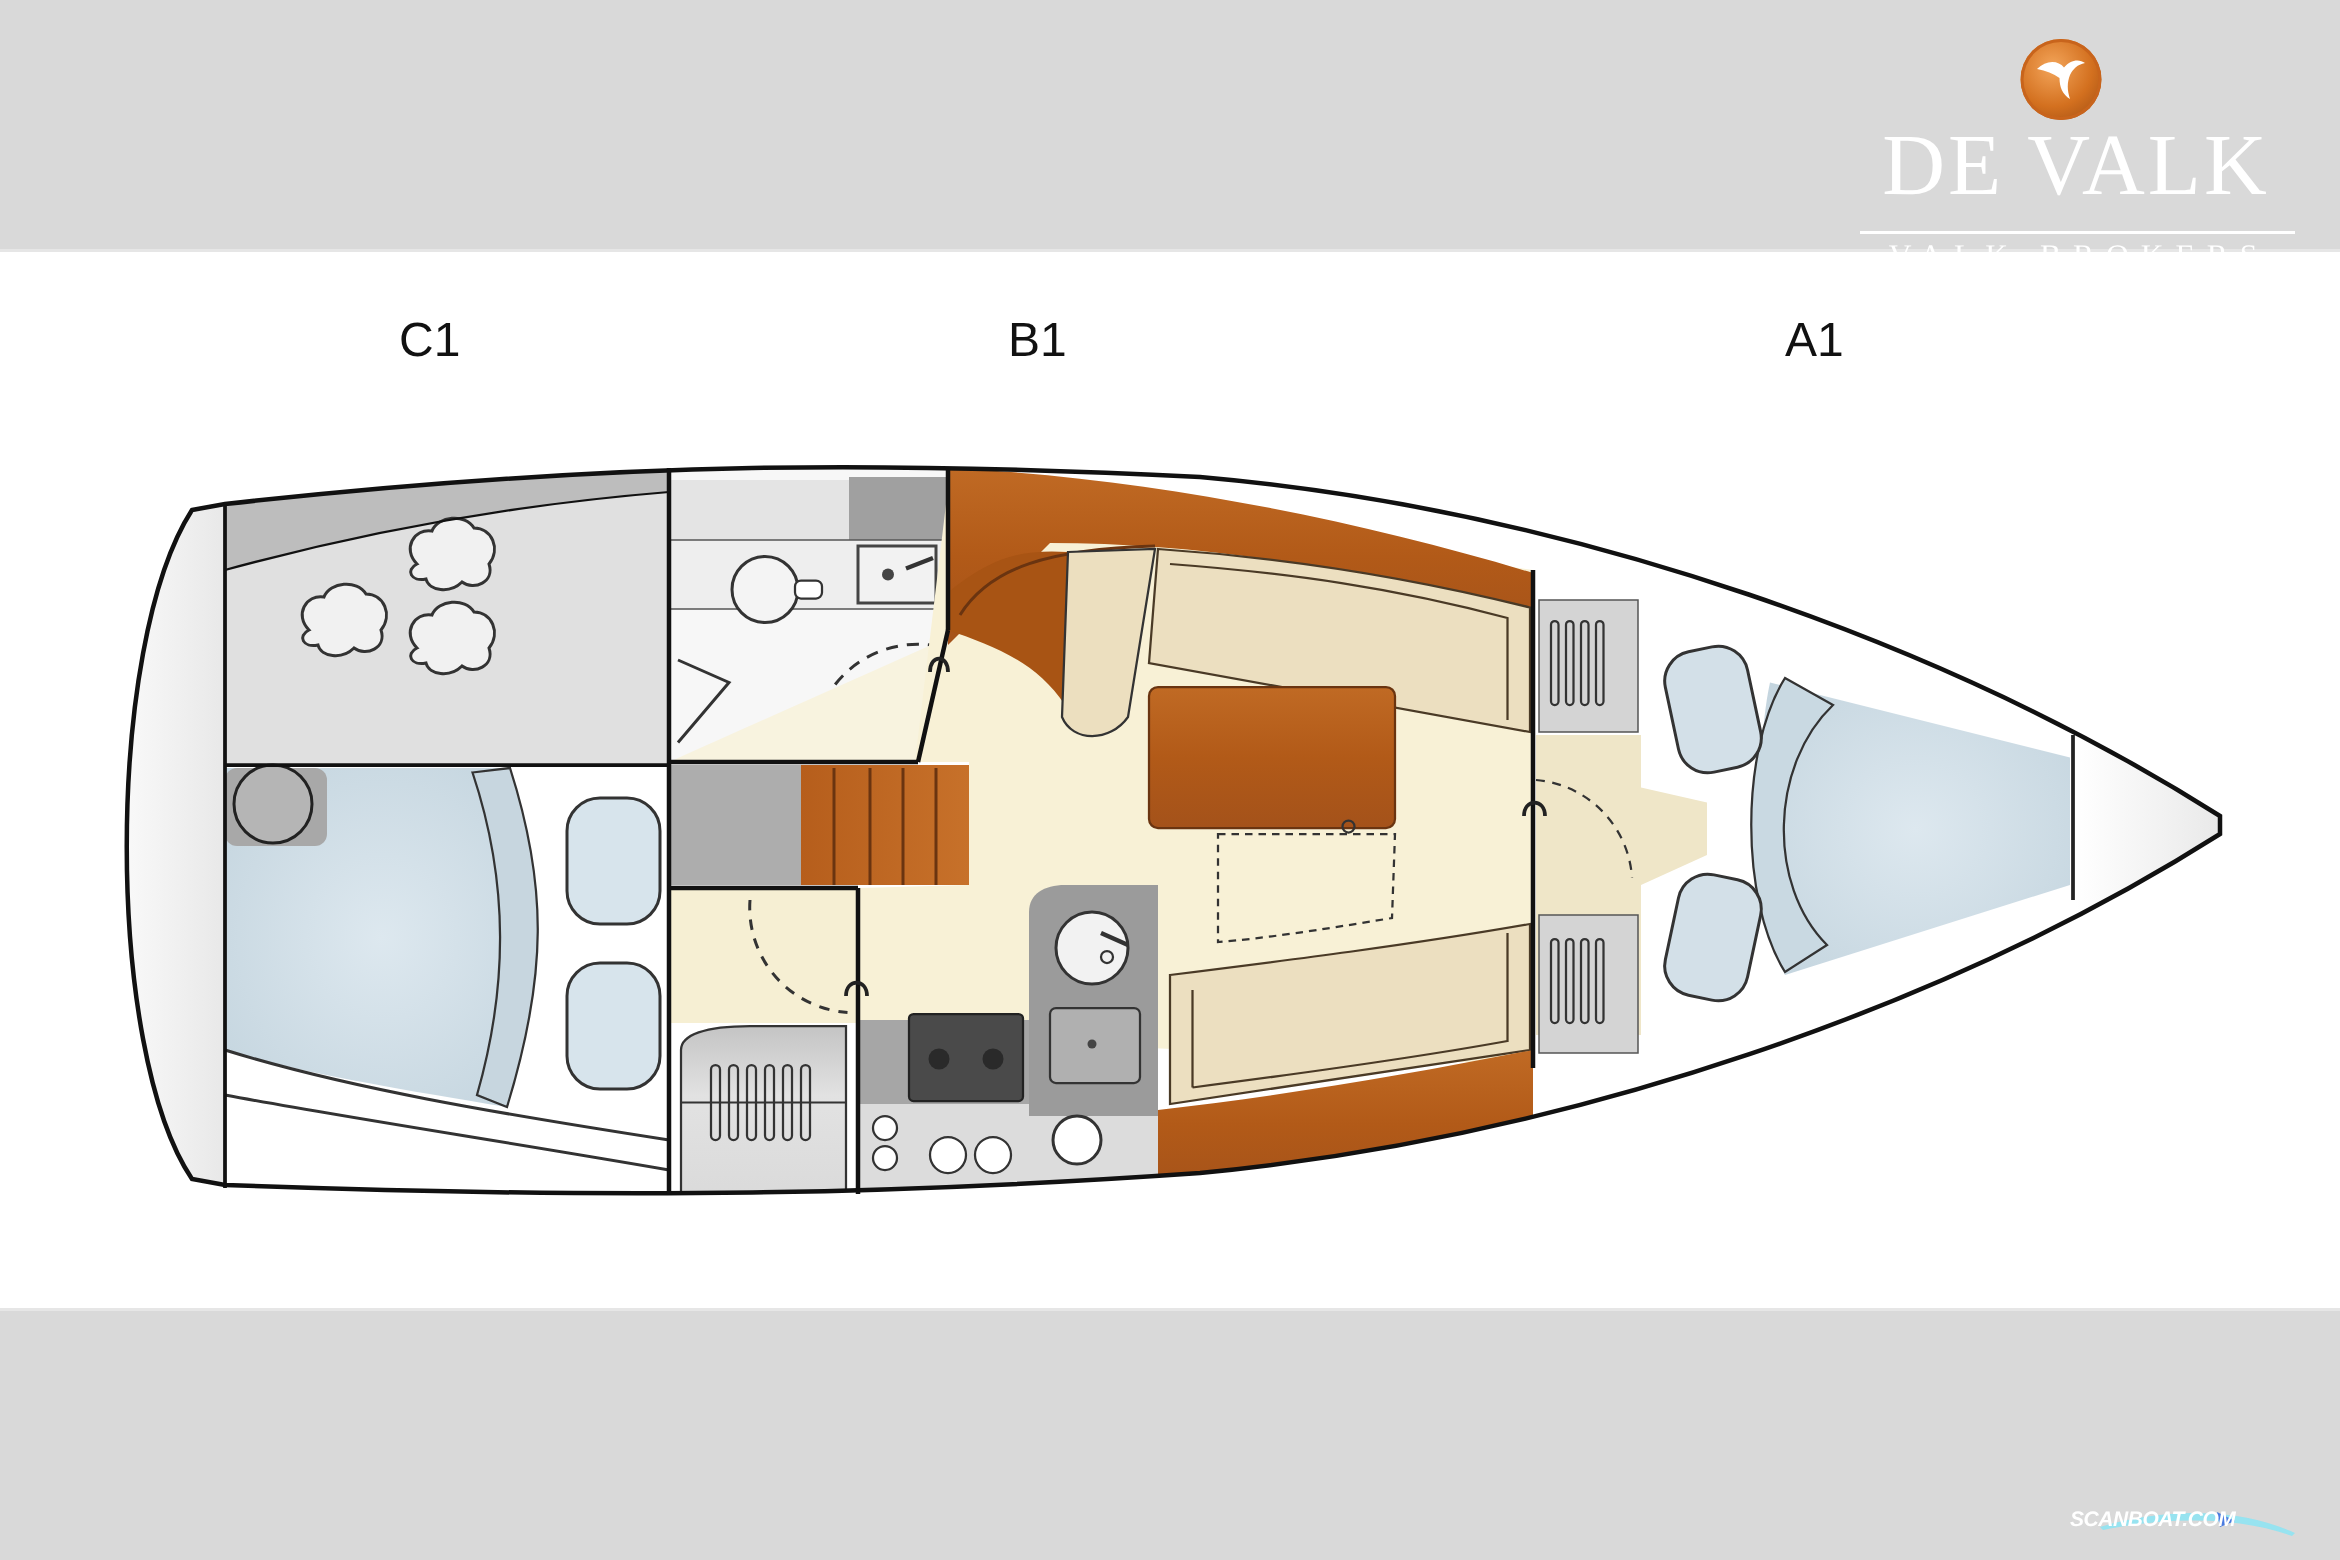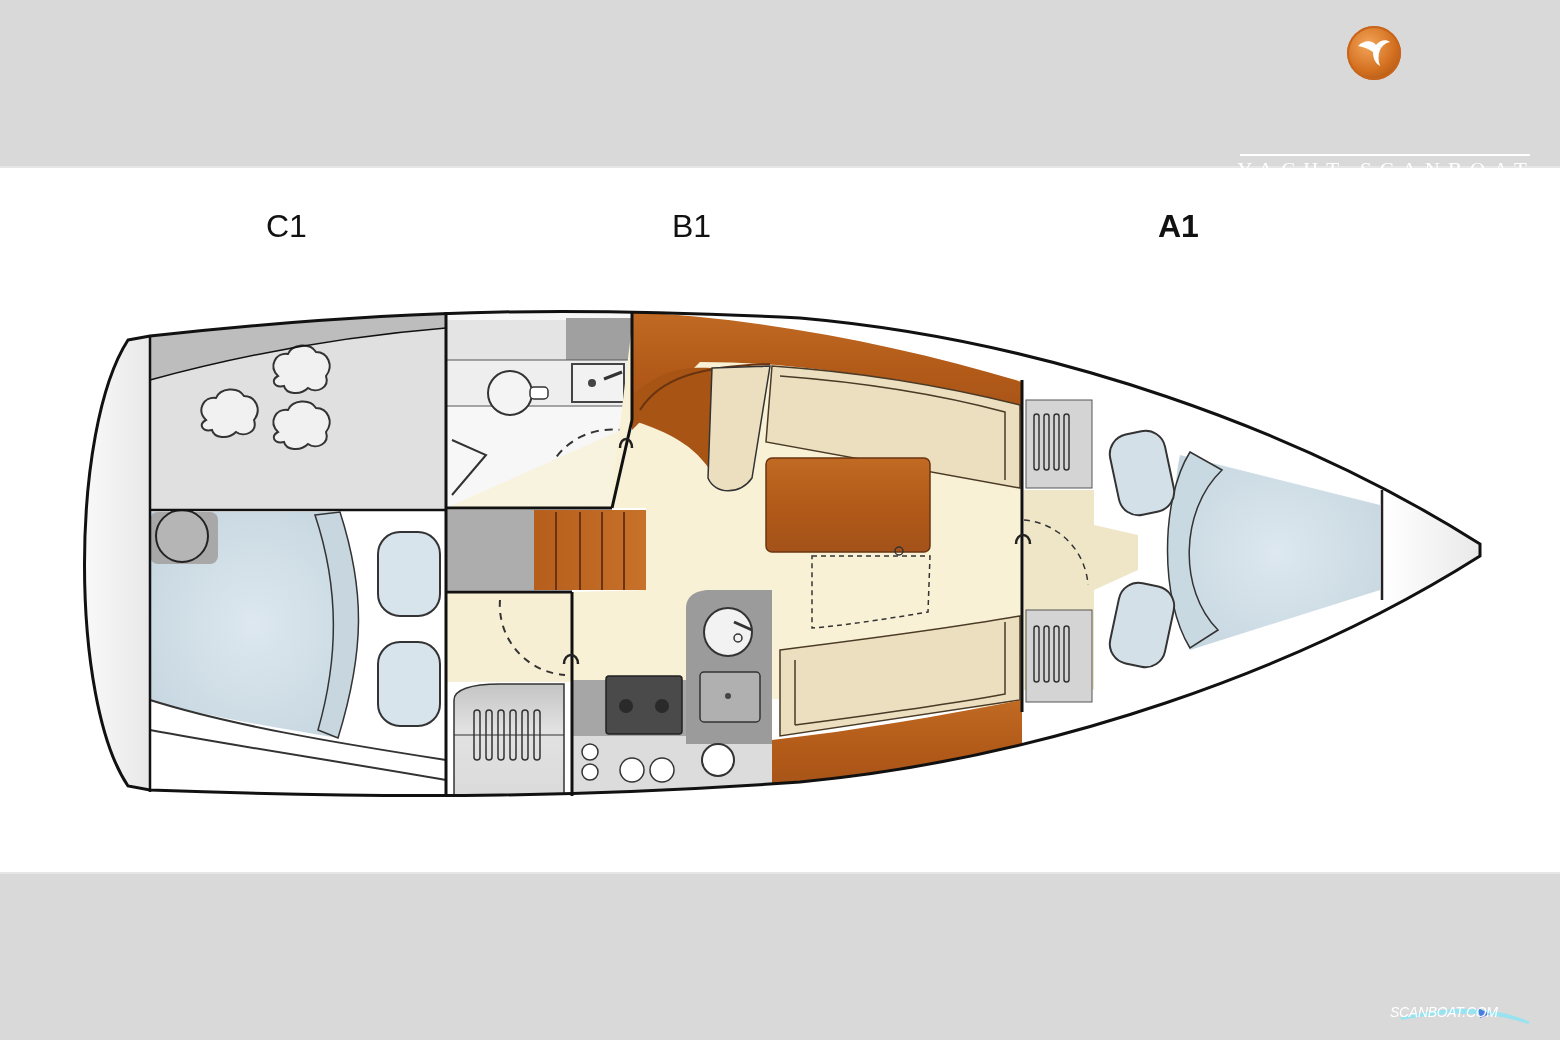--- a/index.html
+++ b/index.html
@@ -29,42 +29,43 @@
     background: transparent;
   }
 
   .zone-label { position: absolute; top: 208px; font-size: 32px; color: #111; }
 
   .plan { position: absolute; left: 0; top: 0; }
 
   .watermark { position: absolute; left: 1380px; top: 1000px; width: 170px; height: 30px; }
   .watermark-text {
     position: absolute; left: 0; top: 4px; font-family: "Liberation Sans", sans-serif;
-    font-style: italic; font-weight: normal; font-size: 14px; color: #ffffff; letter-spacing: -0.3px; margin-left: 10px;
+    font-style: italic; font-weight: bold; font-size: 14px; color: #ffffff; letter-spacing: -0.3px;
   }
 </style>
 </head>
 <body>
 
 <div class="band top"></div>
 <div class="band bottom"></div>
 
 <div class="logo">
   <div class="logo-emblem">
     <svg width="36" height="34" viewBox="0 0 36 34">
       <path d="M2 10 C8 4, 16 4, 20 9 C24 4, 30 3, 34 6 C29 7, 26 10, 24 14 C22 19, 22 24, 24 30 C19 27, 17 22, 17 16 C13 13, 8 11, 2 10 Z" fill="#ffffff"></path>
     </svg>
   </div>
+  <div class="logo-title">DE VALK</div>
   <div class="logo-rule"></div>
-  <div class="logo-sub" style="top:136px;">YACHT SCANBOAT</div>
+  <div class="logo-sub" style="top:136px;">VALK BROKERS</div>
 </div>
 
 <div class="zone-label" style="left:266px;">C1</div>
 <div class="zone-label" style="left:672px;">B1</div>
-<div class="zone-label" style="left:1158px;font-weight:bold;">A1</div>
+<div class="zone-label" style="left:1190px;">A1</div>
 
 <svg class="plan" width="1560" height="1040" viewBox="0 0 1560 1040">
   <defs>
     <linearGradient id="wood" x1="0" y1="0" x2="0" y2="1">
       <stop offset="0" stop-color="#c06a24"></stop>
         <stop offset="0.5" stop-color="#b25a18"></stop>
         <stop offset="1" stop-color="#a4521a"></stop>
     </linearGradient>
     <linearGradient id="woodH" x1="0" y1="0" x2="1" y2="0">
       <stop offset="0" stop-color="#b65e1c"></stop>

